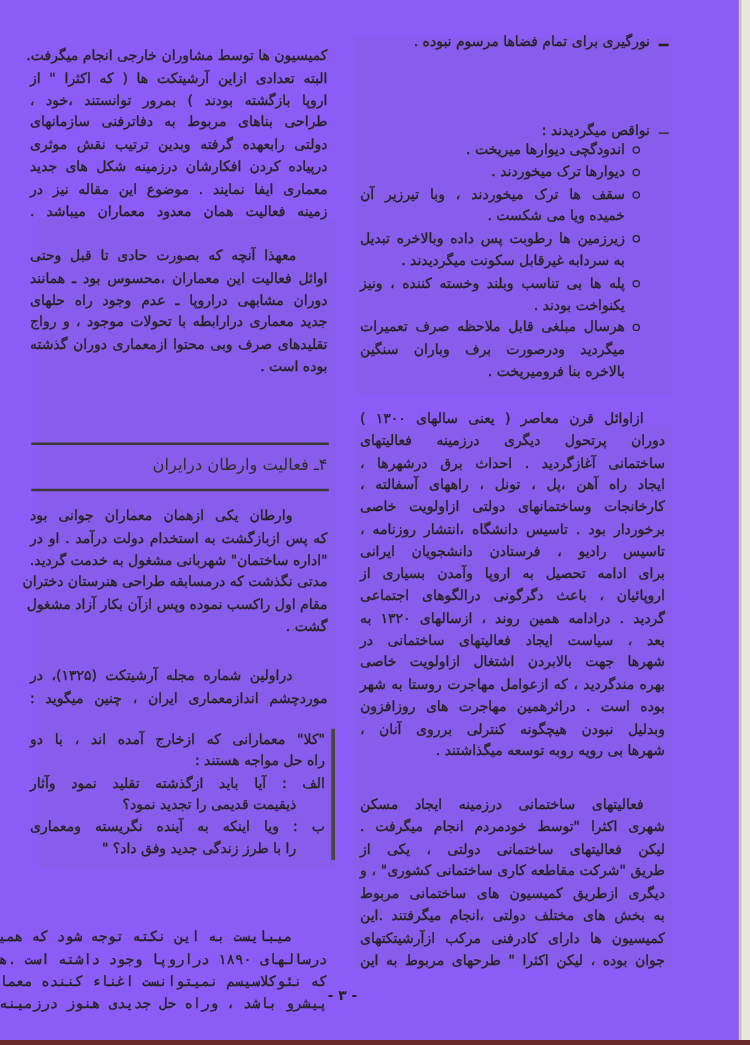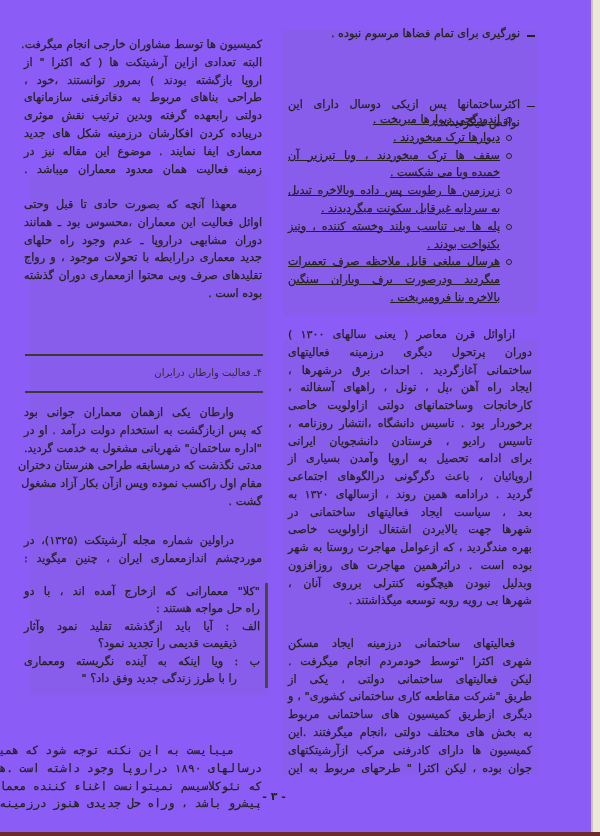--- a/index.html
+++ b/index.html
@@ -26,21 +26,21 @@
   .j { text-align:justify; text-align-last:justify; }
   .r { text-align:right; text-align-last:right; }
   .ind25 { padding-right:25px; }
   .ind28 { padding-right:28px; }
   .ind17 { padding-right:17px; }
   .pad12 { padding-right:12px; }
   .pad32 { padding-right:32px; }
   .pad23 { padding-right:23px; }
 
   .rule { position:absolute; left:25px; width:238px; height:1.5px; background:#3b3835; }
-  .heading { font-size:10px; -webkit-text-stroke:0; color:#302c28; }
+  .heading { font-size:13px; -webkit-text-stroke:0; color:#302c28; }
   .quote-bar { position:absolute; left:265px; top:583px; width:3px; height:105px; background:#4a4642; }
 
   .item { position:relative; }
   .dash { position:absolute; right:-3px; top:10px; width:8px; height:1.6px; background:#25221e; }
   .bullet {
     position:absolute; right:20px; top:6px; width:4px; height:4px;
     border:1.3px solid #25221e; border-radius:50%;
   }
   .page-number {
     position:absolute; left:244px; top:790px; width:60px; text-align:center;
@@ -116,25 +116,24 @@
     <span class="ln j">پیشرو باشد ، وراه حل جدیدی هنوز درزمینه معماری</span>
   </div>
 
   <div class="block R item" style="top:25px;">
     <span class="dash"></span>
     <span class="ln r pad12">نورگیری برای تمام فضاها مرسوم نبوده .</span>
   </div>
 
   <div class="block R item" style="top:78px;">
     <span class="dash"></span>
-    <span class="ln j pad12">اکثرساختمانها پس ازیکی دوسال دارای این</span>
     <span class="ln r pad12">نواقص میگردیدند :</span>
   </div>
 
-  <div class="block R" style="top:111px;text-decoration:underline;">
+  <div class="block R" style="top:111px;">
     <div class="item">
       <span class="bullet"></span>
       <span class="ln r pad32">اندودگچی دیوارها میریخت .</span>
     </div>
     <div class="item">
       <span class="bullet"></span>
       <span class="ln r pad32">دیوارها ترک میخوردند .</span>
     </div>
     <div class="item">
       <span class="bullet"></span>

